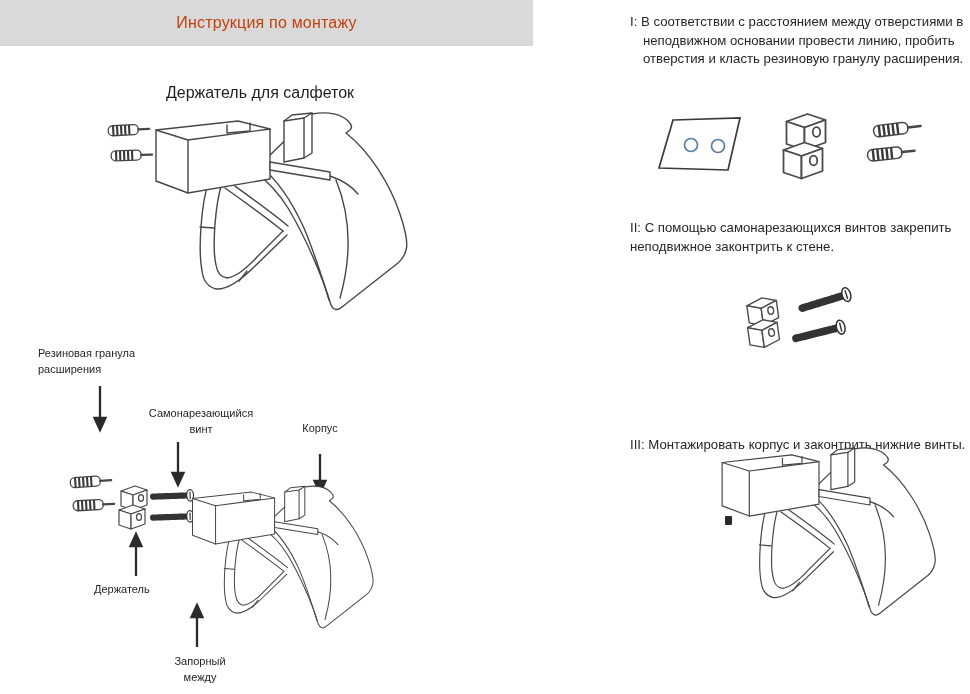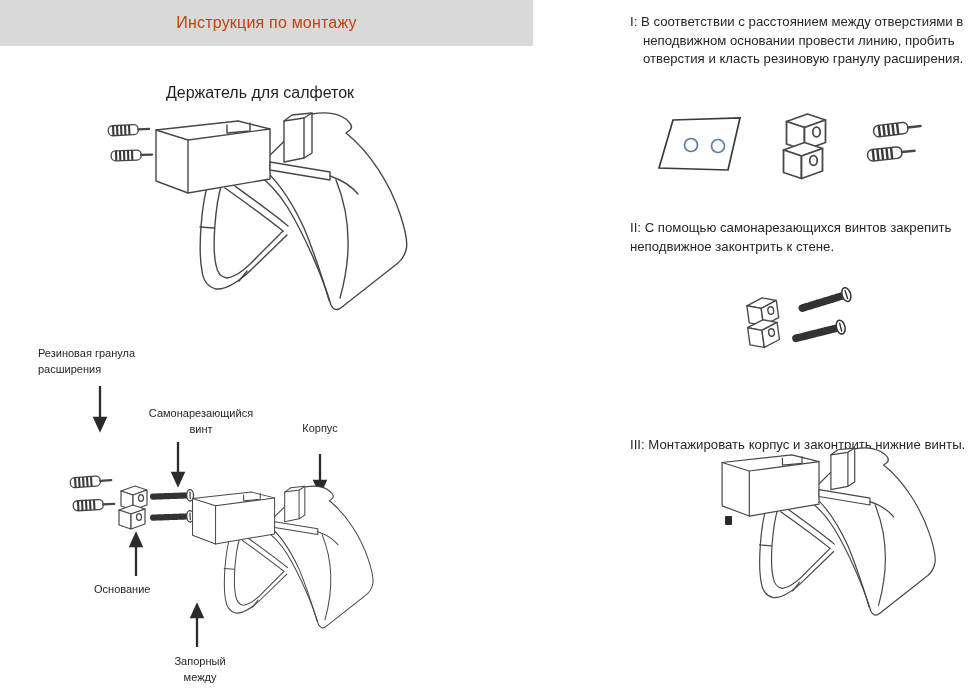--- a/index.html
+++ b/index.html
@@ -124,21 +124,21 @@
     <use href="#anchor" transform="translate(73,161) rotate(-3)"></use>
     <use href="#baseblock" transform="translate(118,142)"></use>
     <use href="#screw" transform="translate(151,151) rotate(-2) scale(0.95)"></use>
     <use href="#screw" transform="translate(151,172) rotate(-2) scale(0.95)"></use>
     <use href="#holder" transform="translate(145,137) scale(0.72)"></use>
   </svg>
 
   <div class="abs part-label" style="left:38px;top:346px;width:128px">Резиновая гранула расширения</div>
   <div class="abs part-label center" style="left:138px;top:406px;width:126px">Самонарезающийся винт</div>
   <div class="abs part-label center" style="left:290px;top:421px;width:60px">Корпус</div>
-  <div class="abs part-label" style="left:94px;top:582px;width:90px">Основание</div>
+  <div class="abs part-label" style="left:94px;top:582px;width:90px">Держатель</div>
   <div class="abs part-label center" style="left:166px;top:654px;width:68px">Запорный между</div>
 
   <div class="abs step-text hang" style="left:630px;top:13px">I: В соответствии с расстоянием между отверстиями в неподвижном основании провести линию, пробить отверстия и класть резиновую гранулу расширения.</div>
 
   <svg class="abs" style="left:645px;top:98px" width="310" height="95" viewBox="0 0 310 95">
     <use href="#plate" transform="translate(14,20)"></use>
     <use href="#baseblock" transform="translate(137,10) scale(1.5)"></use>
     <use href="#anchor" transform="translate(228,28) rotate(-7) scale(1.15)"></use>
     <use href="#anchor" transform="translate(222,52) rotate(-6) scale(1.15)"></use>
   </svg>

